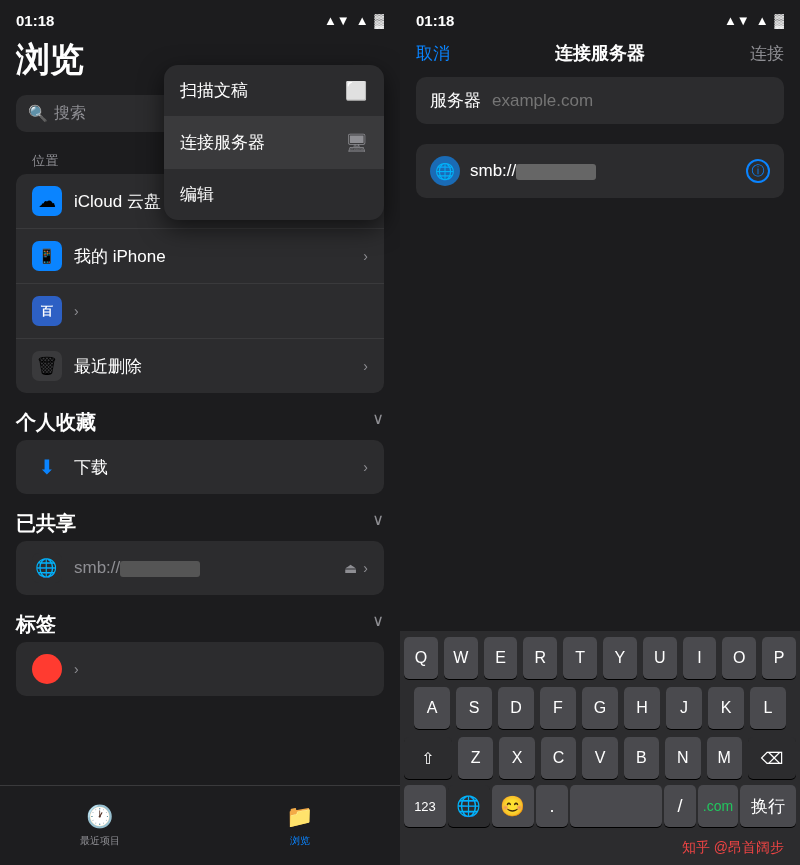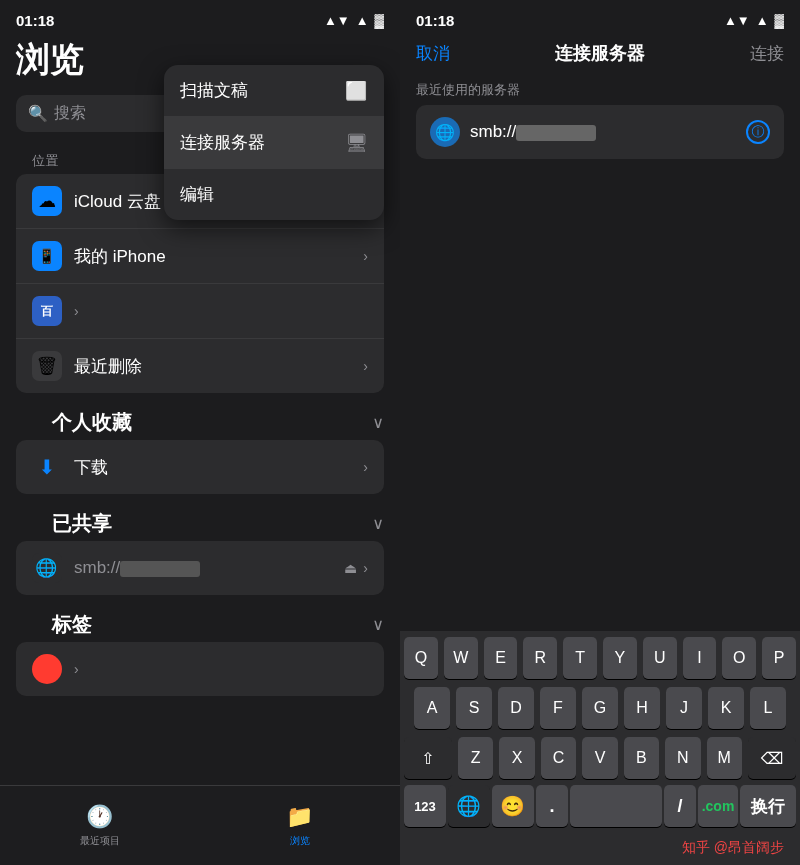--- a/index.html
+++ b/index.html
@@ -102,23 +102,21 @@
       font-size: 14px;
     }
 
     .section-wrapper {
       margin: 8px 16px;
     }
 
     .collapsible-header {
       display: flex;
       justify-content: space-between;
-      align-items: center;
       padding: 8px 0 4px;
-      margin-left: 36px;
     }
     .collapsible-label {
       font-size: 20px;
       font-weight: 600;
       color: #fff;
     }
     .chevron-icon {
       color: #8e8e93;
       font-size: 16px;
     }
@@ -316,21 +314,20 @@
     }
     .kb-key.wide {
       min-width: 48px;
       max-width: 56px;
     }
     .kb-bottom-row {
       display: flex;
       align-items: center;
       gap: 2px;
       padding: 4px 4px 8px;
-      font-weight: bold;
     }
     .kb-num {
       height: 42px;
       width: 42px;
       background: #4a4a4e;
       border-radius: 5px;
       display: flex;
       align-items: center;
       justify-content: center;
       color: #fff;
@@ -575,23 +572,26 @@
       <span>▓</span>
     </div>
   </div>
 
   <div class="connect-nav">
     <span class="connect-cancel">取消</span>
     <span class="connect-title">连接服务器</span>
     <span class="connect-btn">连接</span>
   </div>
 
+  <div class="server-input-row">
+    <span class="server-label">服务器</span>
+    <input class="server-input" type="text" placeholder="example.com" style="">
+  </div>
 
   <div class="recent-section">
-    <div class="recent-label">最近使用的服务器</div>
     <div class="recent-item">
       <div class="globe-icon-blue">🌐</div>
       <span class="recent-server-text">smb://<span class="redacted" style="background:#666;"></span></span>
       <div class="info-btn">ⓘ</div>
     </div>
   </div>
 
   <div class="keyboard-area" style="margin-top:auto;">
 
     <div class="kb-row">

